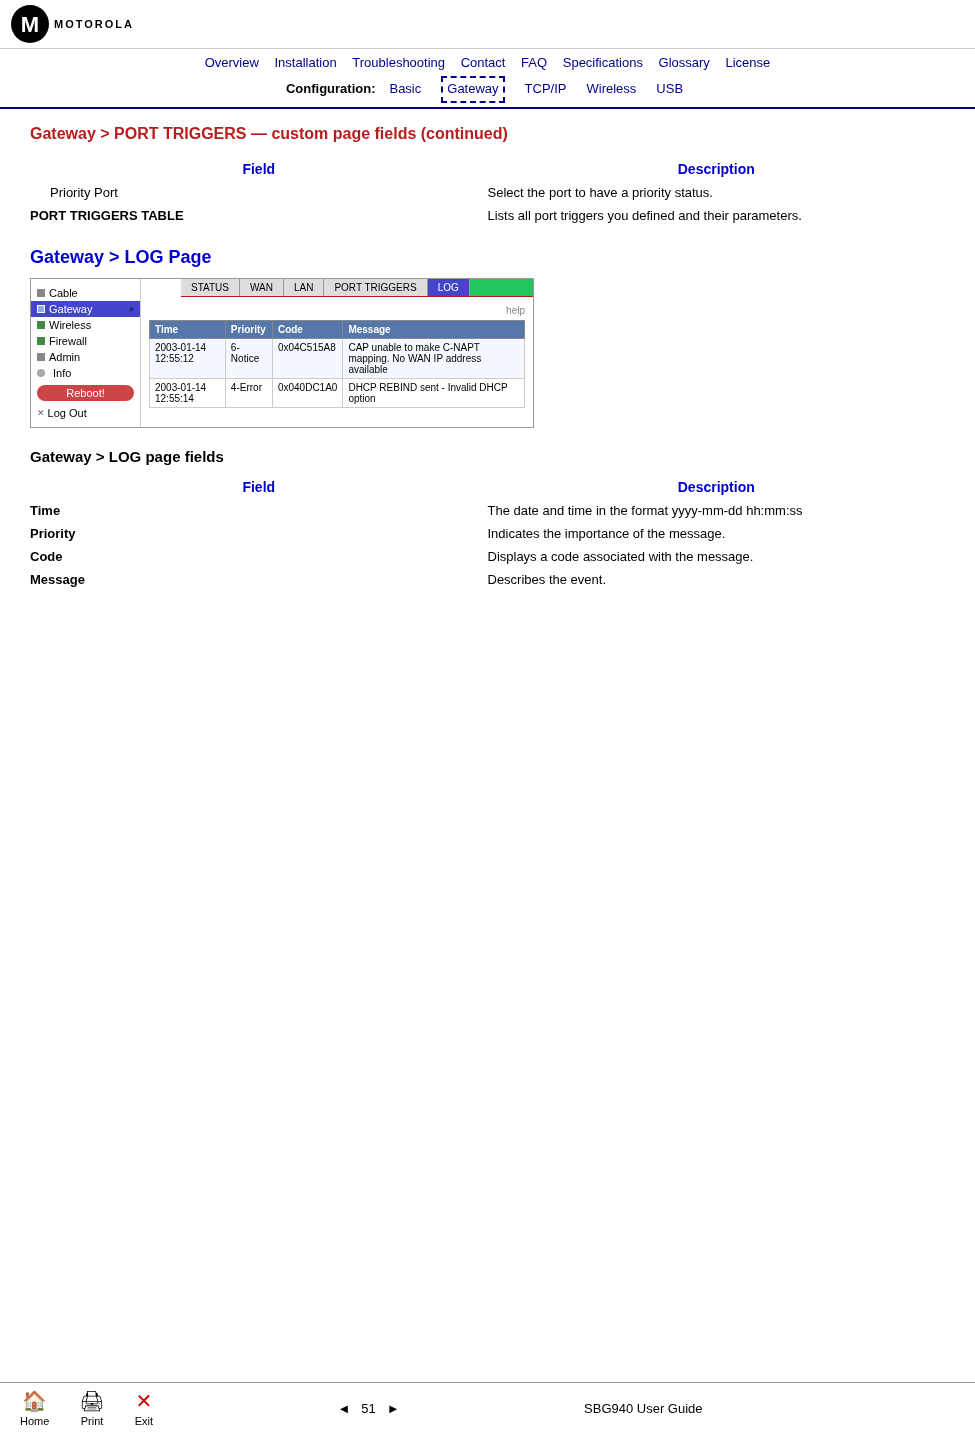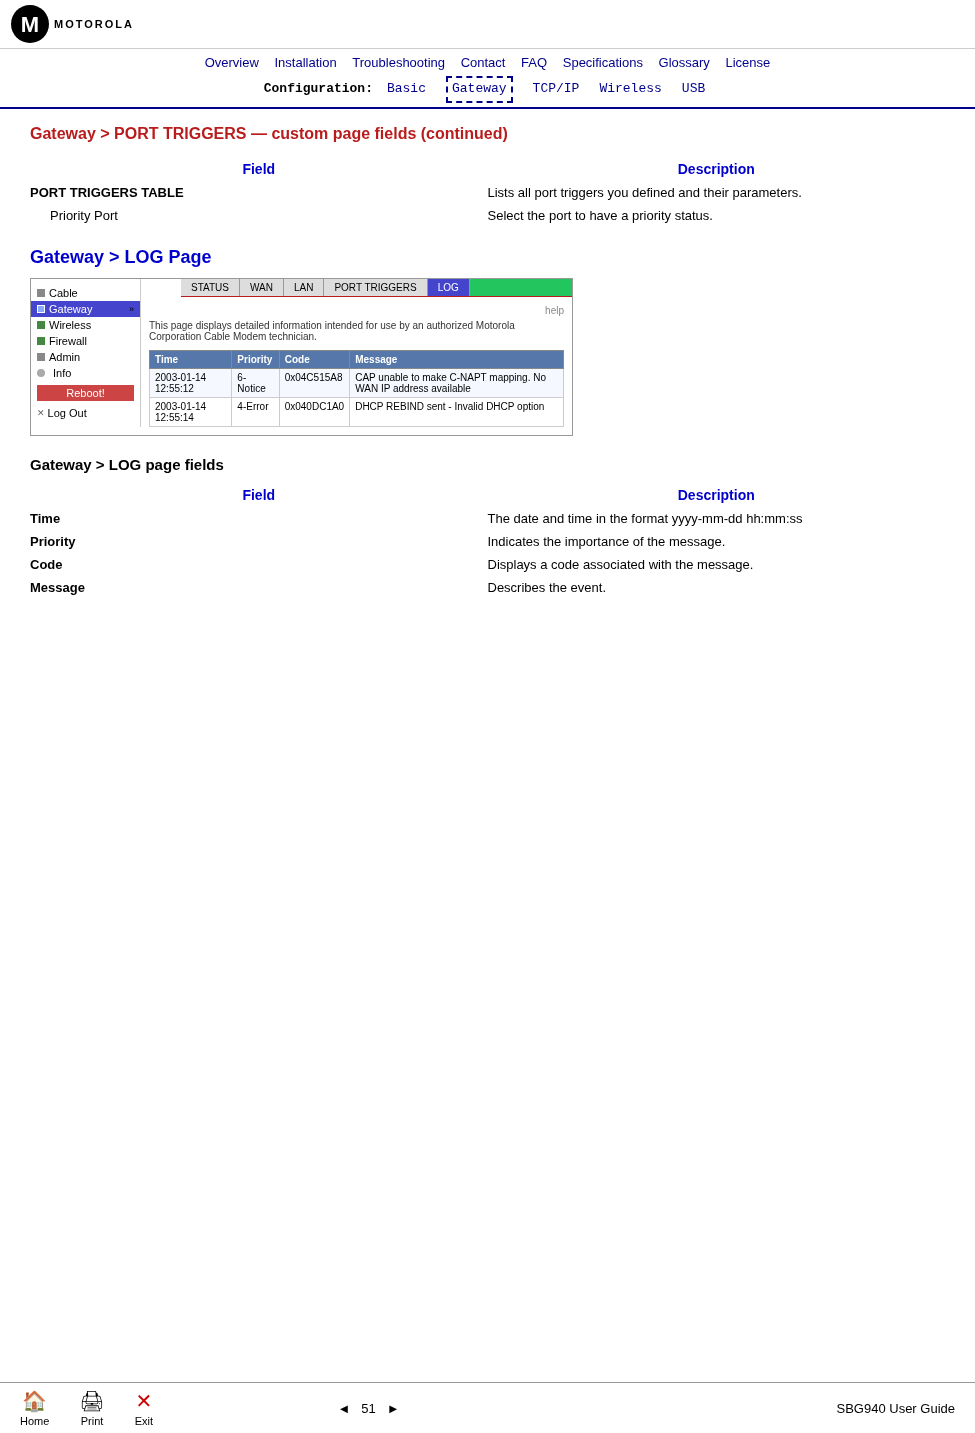--- a/index.html
+++ b/index.html
@@ -24,21 +24,20 @@
       text-decoration: none;
       font-size: 13px;
       margin: 0 6px;
     }
     .config-row {
       display: flex;
       align-items: center;
       justify-content: center;
       gap: 8px;
       margin-top: 2px;
-      font-family: Liberation Mono, monospace;
     }
     .config-label {
       font-size: 13px;
       font-weight: bold;
     }
     .config-link {
       font-size: 13px;
       color: #00008B;
       text-decoration: none;
       margin: 0 4px;
@@ -120,21 +119,21 @@
 
     .section-sub {
       font-size: 13px;
       margin-bottom: 14px;
     }
 
     
     .screenshot-box {
       border: 1px solid #999;
       margin: 10px 0 20px 0;
-      width: 543px;
+      width: 504px;
       background: #fff;
       font-size: 11px;
     }
     .screenshot-sidebar {
       float: left;
       width: 110px;
       background: #fff;
       border-right: 1px solid #ccc;
       padding: 6px 0;
     }
@@ -167,21 +166,21 @@
       margin-left: auto;
       color: #000;
     }
     .reboot-btn {
       background: #cc4444;
       color: #fff;
       text-align: center;
       margin: 4px 6px;
       padding: 2px 4px;
       font-size: 11px;
-      border-radius: 0;
+      border-radius: 8px;
     }
     .logout-btn {
       display: flex;
       align-items: center;
       padding: 2px 6px;
       font-size: 11px;
       color: #000;
     }
     .logout-btn .x-icon {
       font-size: 9px;
@@ -279,21 +278,21 @@
       font-size: 20px;
       margin-bottom: 2px;
     }
     .page-num {
       flex: 1;
       text-align: center;
       font-size: 13px;
     }
     .product-name {
       font-size: 13px;
-      text-align: right;
+      text-align: left;
       flex: 1;
     }
 
     .clearfix::after { content: ""; display: table; clear: both; }
   </style>
 </head>
 <body>
 
 <div class="header-bar">
 
@@ -331,26 +330,26 @@
 
   <table class="field-table">
     <thead>
       <tr>
         <th>Field</th>
         <th>Description</th>
       </tr>
     </thead>
     <tbody>
       <tr>
+        <td class="field-name indent">Priority Port</td>
+        <td>Select the port to have a priority status.</td>
+      </tr>
+      <tr>
         <td class="field-name">PORT TRIGGERS TABLE</td>
         <td>Lists all port triggers you defined and their parameters.</td>
-      </tr>
-      <tr>
-        <td class="field-name indent">Priority Port</td>
-        <td>Select the port to have a priority status.</td>
       </tr>
     </tbody>
   </table>
 
   <div class="section-heading">Gateway &gt; LOG Page</div>
 
   <div class="screenshot-box clearfix">
 
     <div class="screenshot-sidebar">
       <div class="sidebar-item">
@@ -388,21 +387,20 @@
     <div class="screenshot-main">
       <div class="tab-bar">
         <div class="tab">STATUS</div>
         <div class="tab">WAN</div>
         <div class="tab">LAN</div>
         <div class="tab">PORT TRIGGERS</div>
         <div class="tab active">LOG</div>
       </div>
       <div class="tab-content">
         <div class="tab-help">help</div>
-        <div class="tab-intro">This page displays detailed information intended for use by an authorized Motorola Corporation Cable Modem technician.</div>
         <table class="log-table">
           <thead>
             <tr>
               <th>Time</th>
               <th>Priority</th>
               <th>Code</th>
               <th>Message</th>
             </tr>
           </thead>
           <tbody id="log-tbody">

